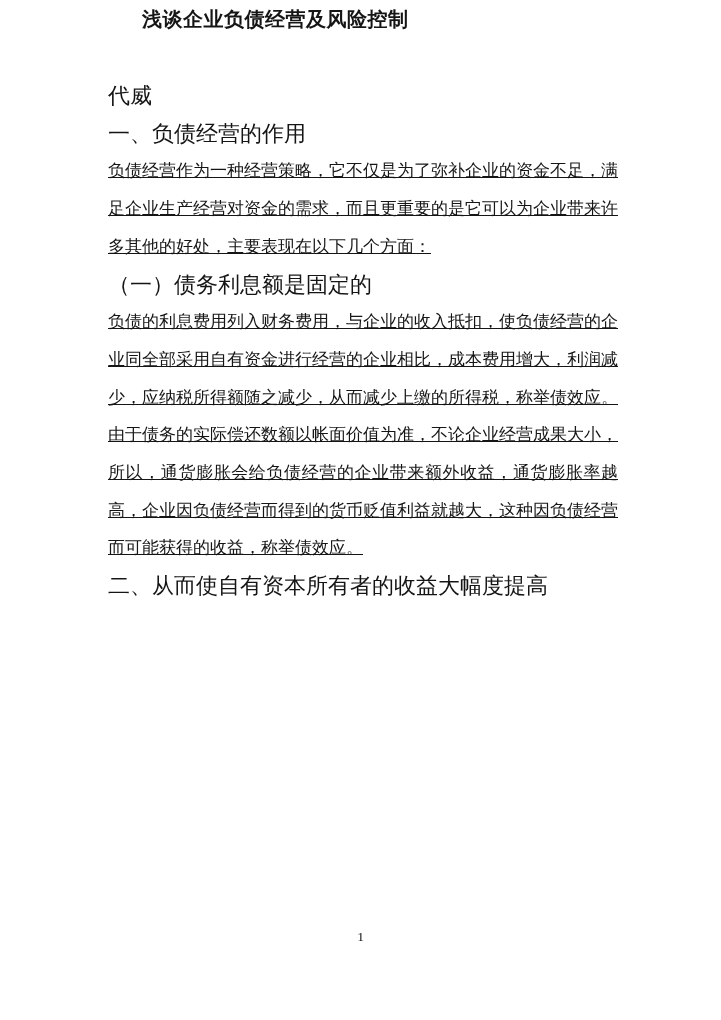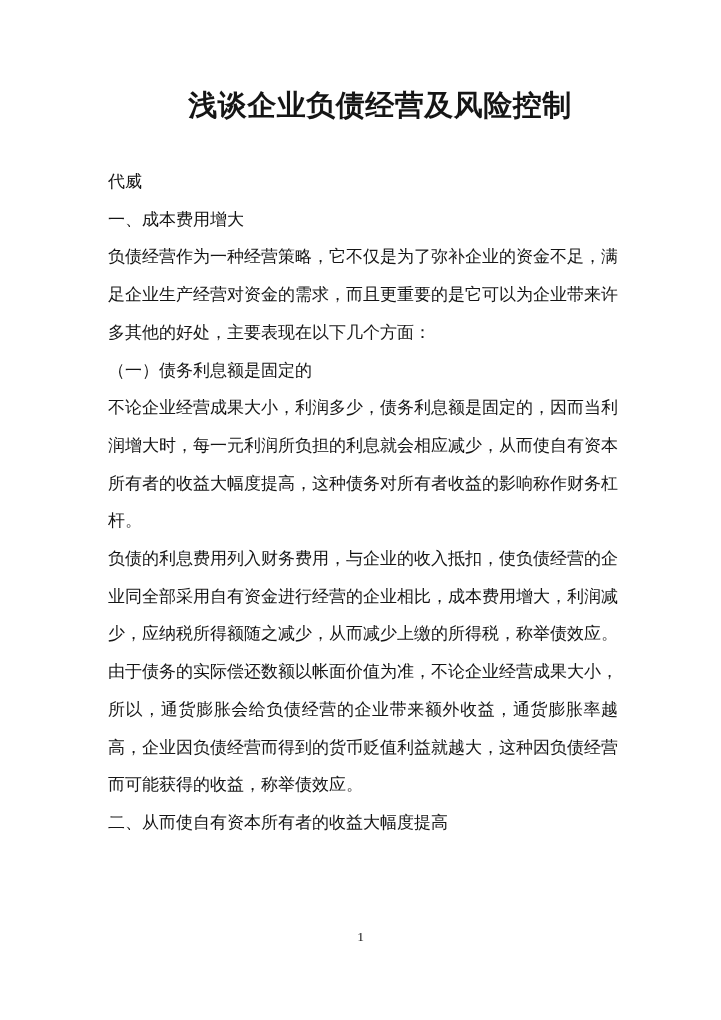--- a/index.html
+++ b/index.html
@@ -19,41 +19,41 @@
     background: #ffffff;
     overflow: hidden;
   }
   .content {
     position: absolute;
     left: 108px;
     top: 0;
     width: 510px;
   }
   .doc-title {
-    font-size: 29px;
+    font-size: 20px;
     font-weight: 700;
     line-height: 38px;
-    text-align: center;
+    text-align: left;
     padding-left: 34px;   
-    margin-top: 86px;
     letter-spacing: 0.5px;
     white-space: nowrap;
   }
   .line {
-    font-size: 17px;
+    font-size: 22px;
     line-height: 37.7px;
   }
   .author-line {
     margin-top: 39px;
   }
   .para {
     font-size: 17px;
     line-height: 37.7px;
     text-align: justify;
     text-align-last: left;
+    text-decoration: underline;
   }
   .footer {
     position: absolute;
     top: 929px;
     left: 0;
     width: 721px;
     text-align: center;
     font-size: 13.5px;
     line-height: 16px;
   }
@@ -61,27 +61,26 @@
 </head>
 <body>
 
 <div class="page">
   <div class="content">
 
     <h1 class="doc-title">浅谈企业负债经营及风险控制</h1>
 
     <div class="line author-line">代威</div>
 
-    <div class="line">一、成本费用增大</div>
+    <div class="line">一、负债经营的作用</div>
 
     <p class="para">负债经营作为一种经营策略，它不仅是为了弥补企业的资金不足，满足企业生产经营对资金的需求，而且更重要的是它可以为企业带来许多其他的好处，主要表现在以下几个方面：</p>
 
     <div class="line">（一）债务利息额是固定的</div>
 
-    <p class="para">不论企业经营成果大小，利润多少，债务利息额是固定的，因而当利润增大时，每一元利润所负担的利息就会相应减少，从而使自有资本所有者的收益大幅度提高，这种债务对所有者收益的影响称作财务杠杆。</p>
 
 
     <p class="para">负债的利息费用列入财务费用，与企业的收入抵扣，使负债经营的企业同全部采用自有资金进行经营的企业相比，成本费用增大，利润减少，应纳税所得额随之减少，从而减少上缴的所得税，称举债效应。</p>
 
 
     <p class="para">由于债务的实际偿还数额以帐面价值为准，不论企业经营成果大小，所以，通货膨胀会给负债经营的企业带来额外收益，通货膨胀率越高，企业因负债经营而得到的货币贬值利益就越大，这种因负债经营而可能获得的收益，称举债效应。</p>
 
     <div class="line">二、从而使自有资本所有者的收益大幅度提高</div>
 
   </div>

